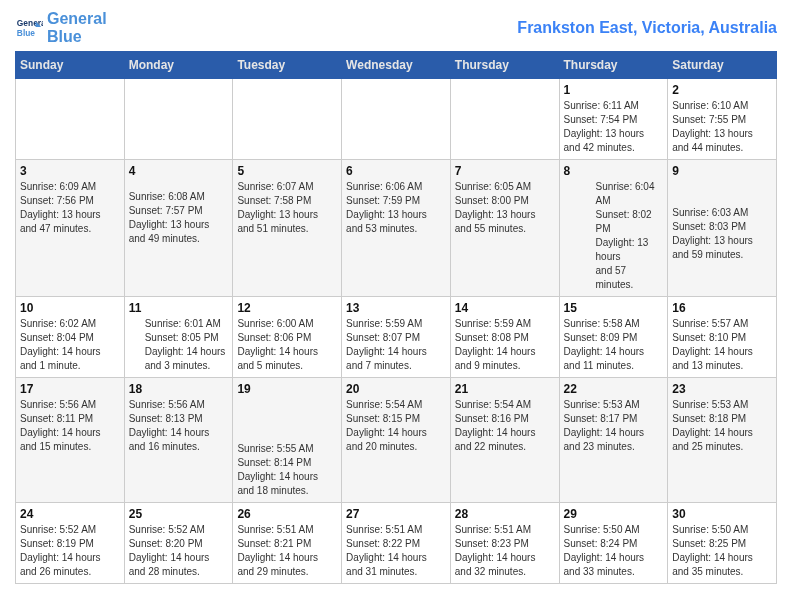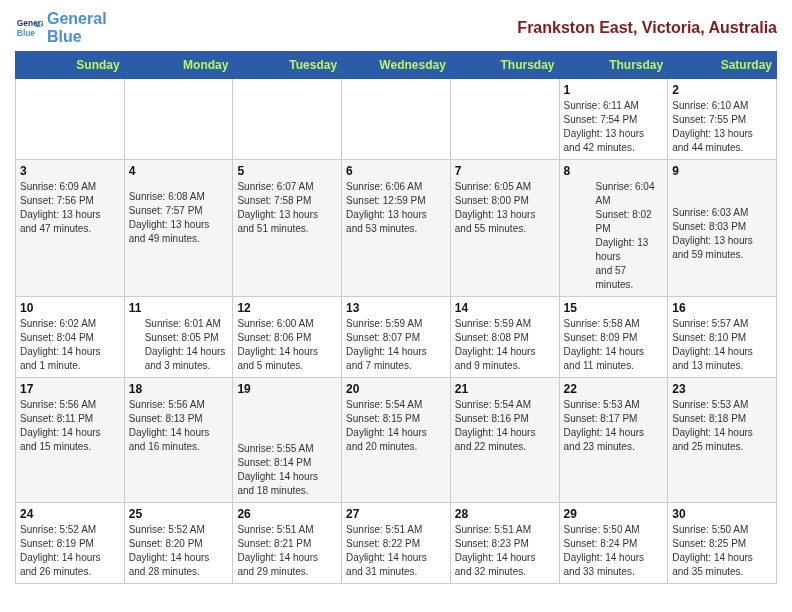--- a/index.html
+++ b/index.html
@@ -37,35 +37,35 @@
     .title-block {
       text-align: right;
     }
     .main-title {
       font-size: 32px;
       font-weight: bold;
       color: #222;
     }
     .subtitle {
       font-size: 16px;
-      color: #7f1d1d;
+      color: #3b82f6;
       font-weight: bold;
     }
     .calendar {
       width: 100%;
       border-collapse: collapse;
       margin-top: 6px;
     }
     .calendar th {
       background-color: #2a5caa;
-      color: #bef264;
+      color: #e5e5e5;
       font-size: 12px;
       font-weight: bold;
       padding: 6px 4px;
-      text-align: right;
+      text-align: left;
       border: 1px solid #2a5caa;
     }
     .calendar td {
       vertical-align: top;
       border: 1px solid #ccc;
       padding: 4px 4px;
       font-size: 9.5px;
       color: #333;
       width: 14.28%;
       min-height: 80px;
@@ -167,21 +167,21 @@
         <td>
           <span class="day-number">5</span>
           <div class="day-info" style="white-space: pre-line;">Sunrise: 6:07 AM
 Sunset: 7:58 PM
 Daylight: 13 hours
 and 51 minutes.</div>
         </td>
         <td>
           <span class="day-number">6</span>
           <div class="day-info" style="white-space: pre-line;">Sunrise: 6:06 AM
-Sunset: 12:59 PM
+Sunset: 7:59 PM
 Daylight: 13 hours
 and 53 minutes.</div>
         </td>
         <td>
           <span class="day-number">7</span>
           <div class="day-info" style="white-space: pre-line;">Sunrise: 6:05 AM
 Sunset: 8:00 PM
 Daylight: 13 hours
 and 55 minutes.</div>
         </td>

